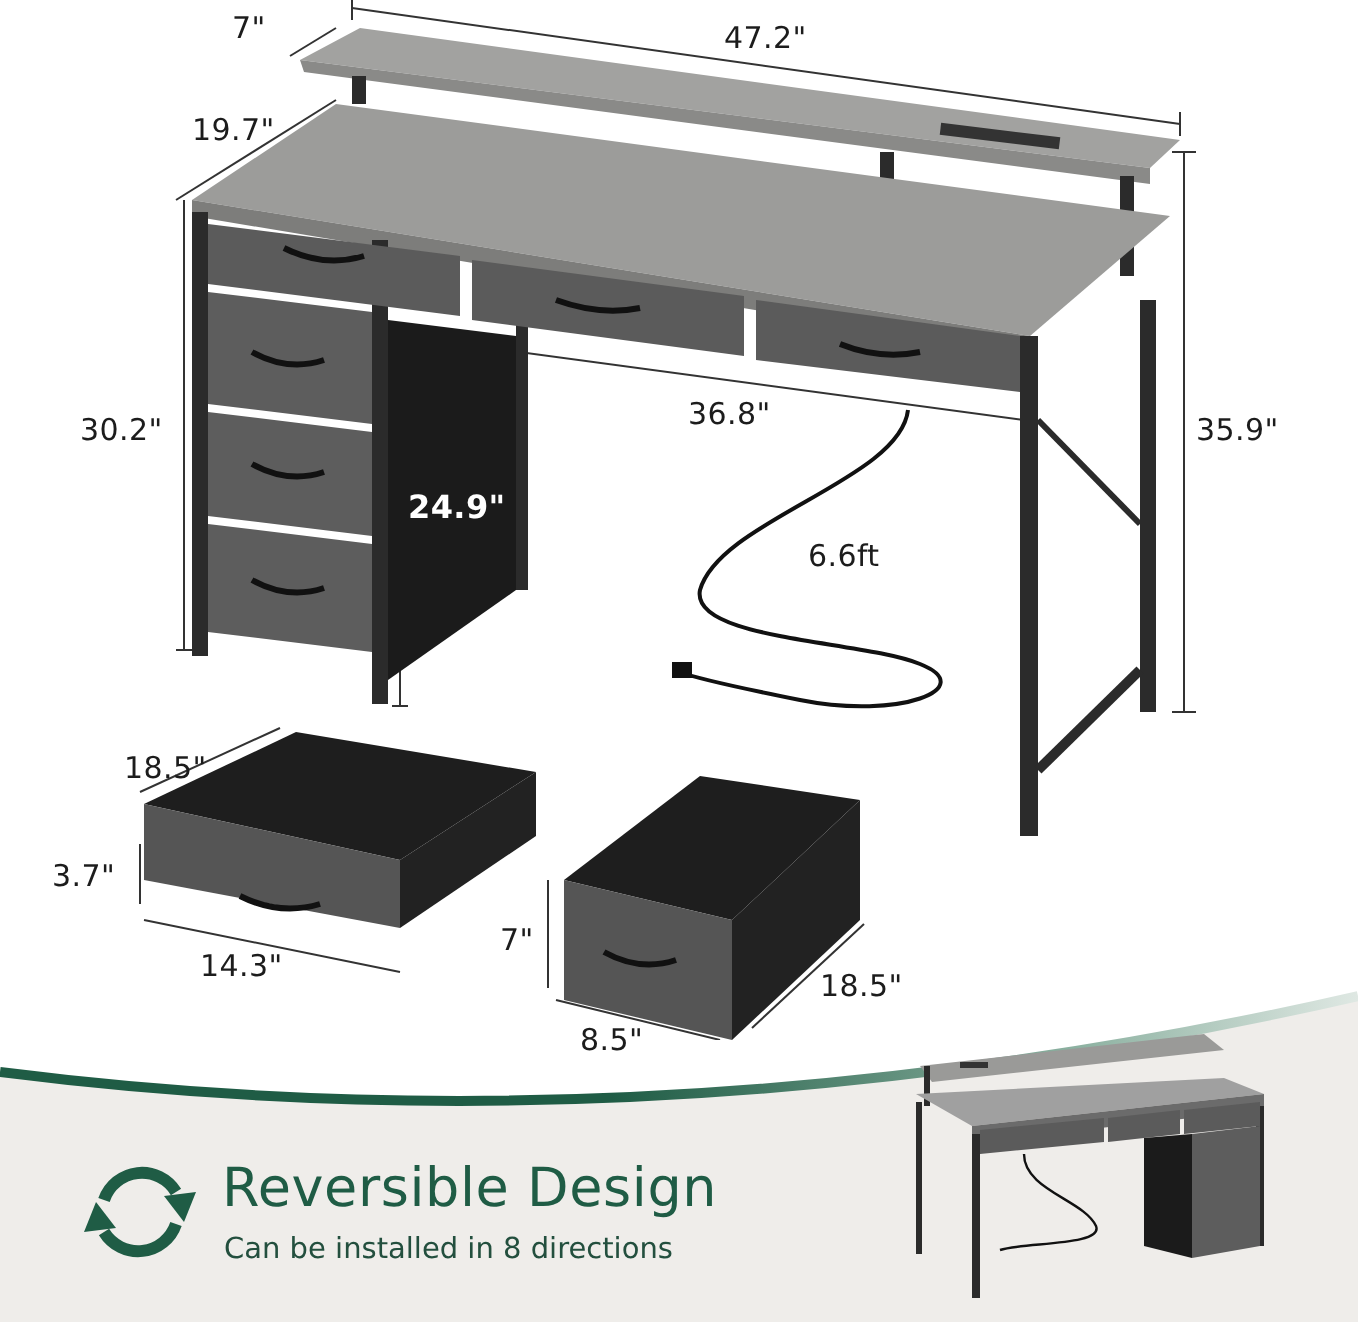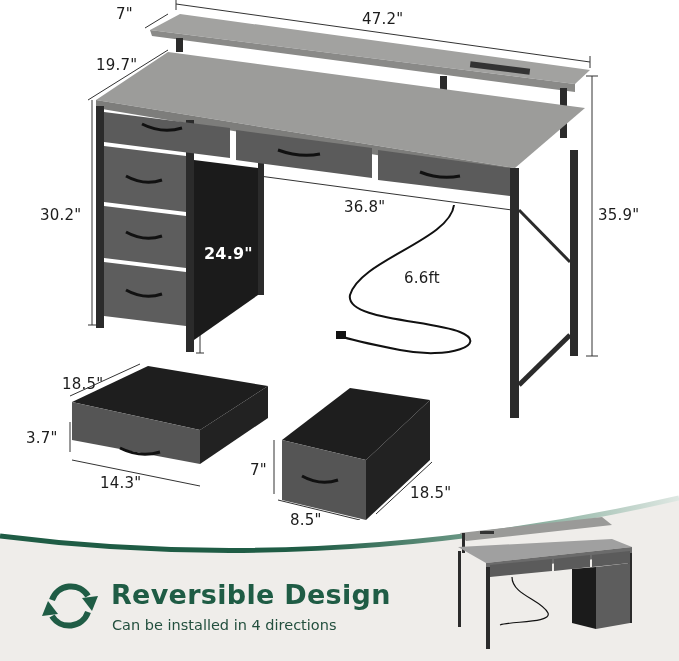--- a/index.html
+++ b/index.html
@@ -1,21 +1,21 @@
 <!DOCTYPE html>
 <html><head>
 <meta charset="utf-8">
 <style>
   html,body{margin:0;padding:0;}
   body{width:679px;height:661px;position:relative;overflow:hidden;background:#ffffff;font-family:"DejaVu Sans","Liberation Sans",sans-serif;color:#1a1a1a;}
   .stage{position:absolute;left:0;top:0;width:679px;height:661px;}
   .bottom-bg{position:absolute;left:0;top:0;width:679px;height:661px;}
   .dim{position:absolute;font-size:15px;color:#1c1c1c;letter-spacing:0.2px;white-space:nowrap;}
   .dim.white{color:#ffffff;font-weight:bold;font-size:16px;}
-  .title{position:absolute;left:111px;top:579px;font-size:27px;font-weight:bold;color:#1f5c45;letter-spacing:0.3px;white-space:nowrap;}
+  .title{position:absolute;left:111px;top:579px;font-size:27px;font-weight:normal;color:#1f5c45;letter-spacing:0.3px;white-space:nowrap;}
   .subtitle{position:absolute;left:112px;top:617px;font-size:14.5px;color:#234f3e;white-space:nowrap;}
   .icon-wrap{position:absolute;left:38px;top:578px;width:64px;height:56px;}
   svg{display:block;}
 </style>
 </head>
 <body>
 
 <div class="stage">
 
   <svg class="bottom-bg" width="679" height="661" viewBox="0 0 679 661">
@@ -140,15 +140,15 @@
 
   <div class="icon-wrap">
     <svg width="64" height="56" viewBox="0 0 64 56">
       <path d="M14,22 A20,20 0 0 1 50,18" stroke="#1f5c45" stroke-width="6" fill="none"></path>
       <polygon points="44,20 60,18 54,33" fill="#1f5c45"></polygon>
       <path d="M50,34 A20,20 0 0 1 14,38" stroke="#1f5c45" stroke-width="6" fill="none"></path>
       <polygon points="20,36 4,38 10,23" fill="#1f5c45"></polygon>
     </svg>
   </div>
   <div class="title">Reversible Design</div>
-  <div class="subtitle">Can be installed in 4 directions</div>
+  <div class="subtitle">Can be installed in 8 directions</div>
 
 </div>
 
 </body></html>

